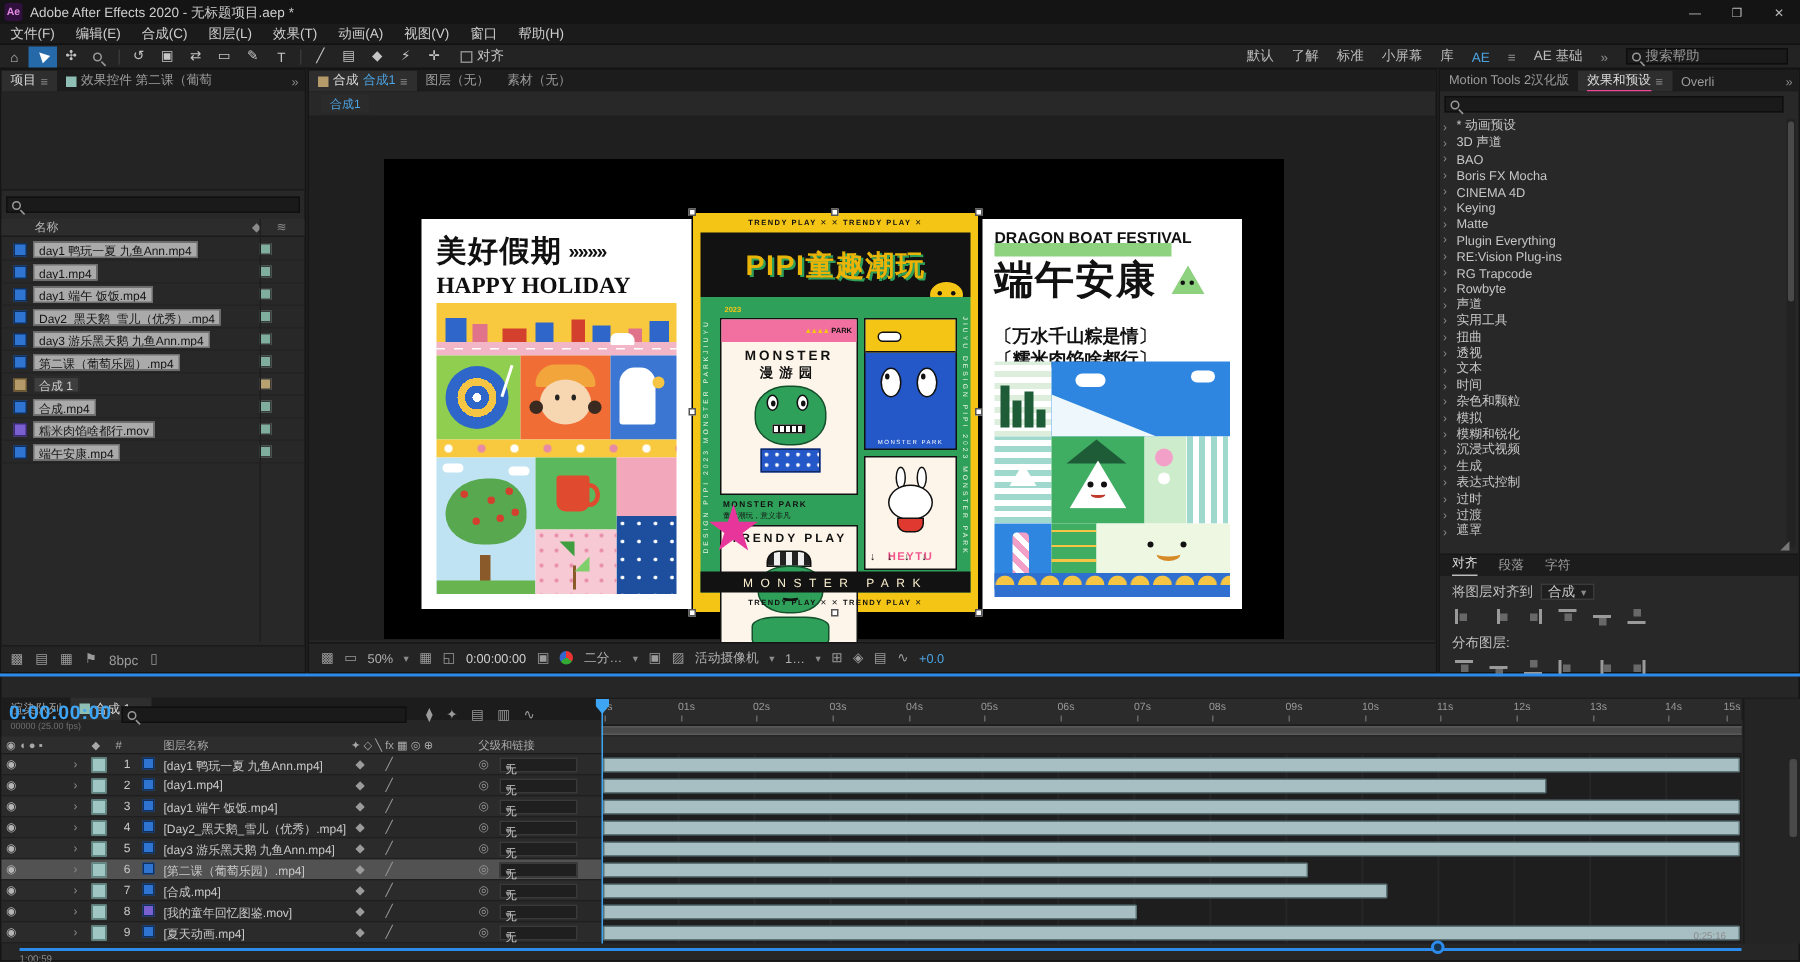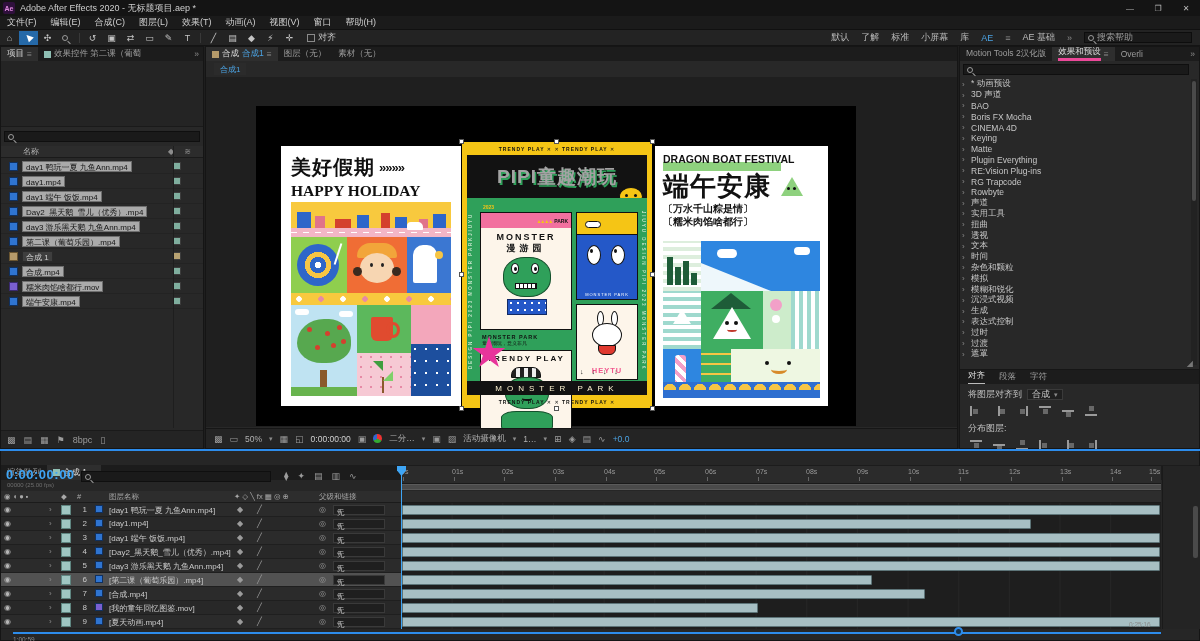--- a/index.html
+++ b/index.html
@@ -108,21 +108,21 @@
 .p1-stick{position:absolute;left:25px;top:24px;width:2px;height:16px;background:#8a5a2b;}
 .p1-right{flex:1;display:flex;flex-direction:column;}
 .p1-pink{flex:1;background:#f3a7bb;}
 .p1-star{height:52px;background:#1d4f9e;background-image:radial-gradient(circle at 4px 5px,#fff 1px,transparent 1.5px);background-size:11px 12px;}
 
 #p2{left:206px;top:36px;width:190px;height:266px;background:#f5c515;}
 .p2-strip{position:absolute;left:5px;right:5px;height:9px;display:flex;align-items:center;justify-content:center;font-size:5px;font-weight:bold;color:#111;letter-spacing:1px;}
 .p2-strip.top{top:2px;}
 .p2-strip.bot{bottom:2px;}
 .p2-head{position:absolute;left:5px;right:5px;top:13px;height:43px;background:#121212;display:flex;align-items:center;justify-content:center;}
-.p2-title{font-size:19px;font-weight:bold;color:#a3a3a3;letter-spacing:1px;text-shadow:1.5px 1.5px 0 #2fa05a;white-space:nowrap;}
+.p2-title{font-size:19px;font-weight:bold;color:#eab308;letter-spacing:1px;text-shadow:1.5px 1.5px 0 #2fa05a;white-space:nowrap;}
 .p2-smiley{position:absolute;right:4px;bottom:-8px;width:24px;height:19px;background:#f5c515;border:1px solid #111;border-radius:50%;}
 .p2-smiley::after{content:"";position:absolute;left:5px;top:6px;width:3px;height:3px;border-radius:50%;background:#111;box-shadow:9px 0 #111;}
 .p2-body{position:absolute;left:5px;right:5px;top:56px;bottom:13px;background:#2fa05a;}
 .p2-side{position:absolute;top:4px;bottom:16px;width:11px;writing-mode:vertical-rl;font-size:4.5px;letter-spacing:2px;color:#eaf6e5;text-align:center;}
 .p2-side.l{left:1px;transform:rotate(180deg);}
 .p2-side.r{right:1px;}
 .p2-inner{position:absolute;left:13px;right:13px;top:4px;bottom:17px;text-decoration:underline;}
 .p2-carda{position:absolute;left:0;top:10px;width:92px;height:118px;background:#fdf5ea;border:1px solid #111;}
 .p2-carda .band{height:15px;background:#f2709f;display:flex;align-items:center;justify-content:flex-end;padding:0 3px;font-size:5px;font-weight:bold;color:#111;}
 .p2-carda .band .tri{color:#f5c515;font-size:5px;letter-spacing:-1px;margin-right:2px;}
@@ -159,21 +159,21 @@
 .hdl{position:absolute;width:5px;height:5px;background:#fff;border:1px solid #555;z-index:5;}
 
 #p3{left:399px;top:40px;width:173px;height:260px;padding:7px 8px;}
 .p3-title{font-size:10.5px;font-weight:bold;color:#111;letter-spacing:0;white-space:nowrap;}
 .p3-bar{width:118px;height:9px;background:#8ed17e;margin-top:-3px;}
 .p3-headrow{display:flex;align-items:flex-start;margin-top:2px;}
 .p3-headline{font-size:26px;font-weight:bold;color:#111;letter-spacing:1px;line-height:1;}
 .p3-zong{position:relative;width:34px;height:30px;margin-left:2px;}
 .p3-zong::before{content:"";position:absolute;left:8px;top:4px;width:0;height:0;border-left:11px solid transparent;border-right:11px solid transparent;border-bottom:19px solid #8ed17e;}
 .p3-zong::after{content:"";position:absolute;left:14px;top:14px;width:3px;height:3px;border-radius:50%;background:#111;box-shadow:6px 0 #111;}
-.p3-brk{font-size:10px;font-weight:bold;color:#111;line-height:1.25;margin-top:0;}
+.p3-brk{font-size:12px;font-weight:bold;color:#111;line-height:1.25;margin-top:14px;}
 .p3-grid{position:absolute;left:8px;right:8px;top:95px;bottom:8px;}
 .p3-bars{position:absolute;left:0;top:0;width:38px;height:50px;background:repeating-linear-gradient(0deg,#ddeedd 0 4px,#fff 4px 8px);overflow:hidden;}
 .p3-bars div{position:absolute;bottom:6px;background:#1e5c38;width:6px;}
 .p3-sky{position:absolute;left:38px;top:0;right:0;height:50px;background:#2e86e0;overflow:hidden;}
 .p3-sky .cl{position:absolute;background:#fff;border-radius:6px;}
 .p3-sky .tri{position:absolute;left:0;bottom:0;width:0;height:0;border-bottom:28px solid #eef7fb;border-right:70px solid transparent;}
 .p3-stripes1{position:absolute;left:0;top:50px;width:38px;height:58px;background:repeating-linear-gradient(0deg,#9fd9ce 0 4px,#fff 4px 8px);position:absolute;}
 .p3-zface{position:absolute;left:10px;top:18px;width:0;height:0;border-left:9px solid transparent;border-right:9px solid transparent;border-bottom:15px solid #fff;}
 .p3-big{position:absolute;left:38px;top:50px;width:62px;height:58px;background:#3fae62;}
 .p3-big .leaf{position:absolute;left:10px;top:2px;width:0;height:0;border-left:20px solid transparent;border-right:20px solid transparent;border-bottom:16px solid #1e5c38;}
@@ -658,21 +658,21 @@
     <span class="blueval">+0.0</span>
   </div>
 </div>
 
 <div id="p-effects" class="panel">
   <div class="tabs">
     <div class="tab">
       <span>Motion Tools 2汉化版</span>
     </div>
     <div class="tab active">
-      <span style="border-bottom:4px solid #ec4899">效果和预设</span>
+      <span style="border-bottom:1px solid #ec4899">效果和预设</span>
       <span class="mg">≡</span>
     </div>
     <div class="tab">
       <span>Overli</span>
     </div>
     <div class="ovf">»</div>
   </div>
   <div class="sbox fx-search">
     <span class="ico-search"></span>
   </div>

